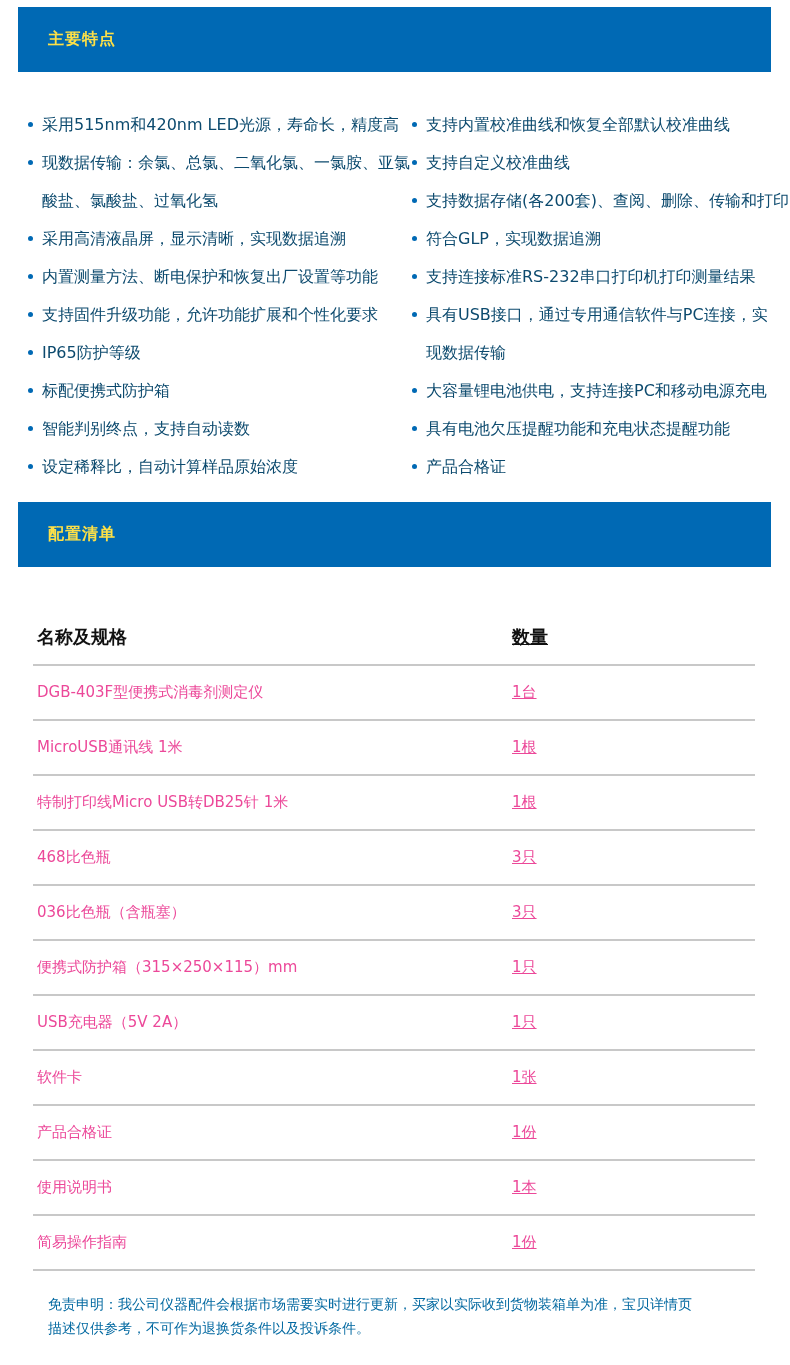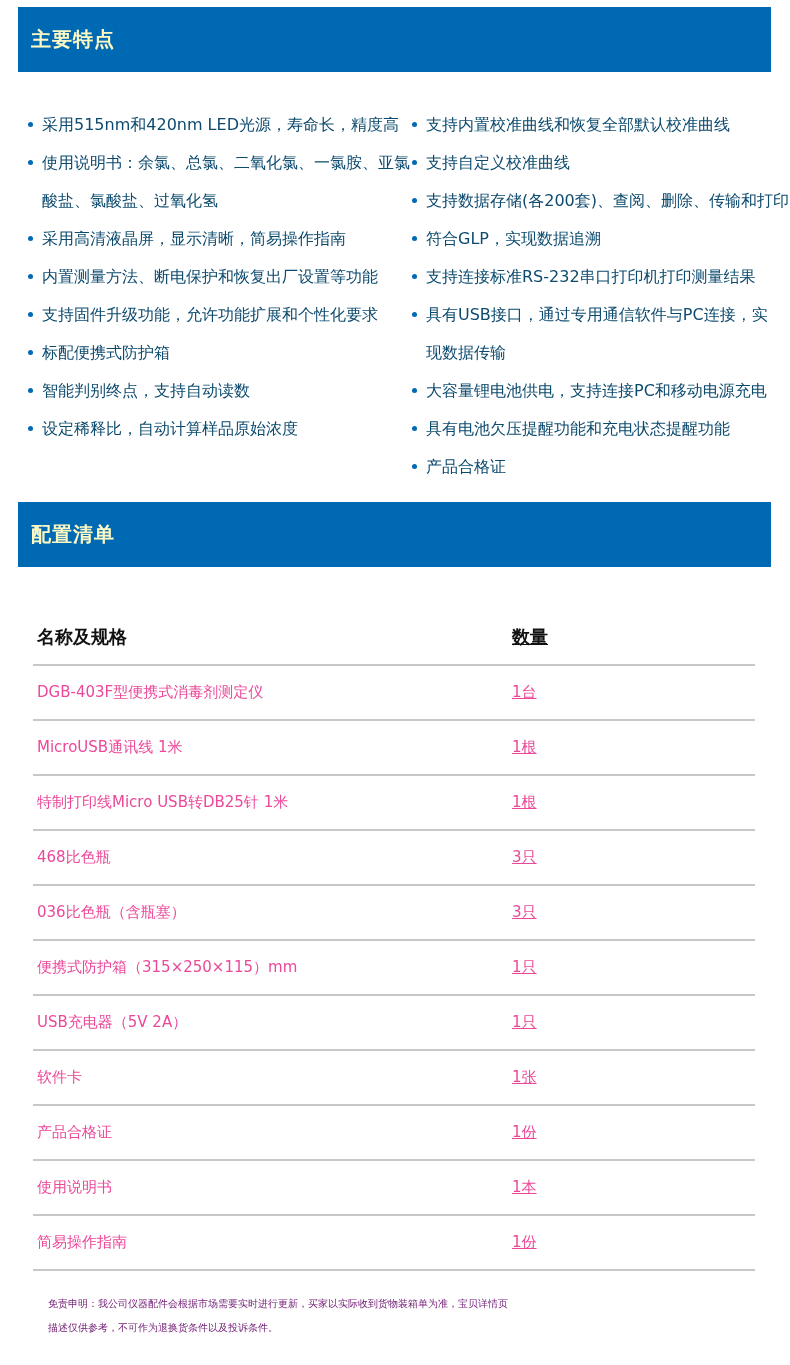--- a/index.html
+++ b/index.html
@@ -6,22 +6,22 @@
   body {
     width: 790px; height: 1365px; position: relative; overflow: hidden;
     font-family: "DejaVu Sans", "Liberation Sans", sans-serif;
   }
   .section-header {
     position: absolute; left: 18px; width: 753px; height: 65px;
     background: #0069b4;
     display: flex; align-items: center;
   }
   .section-header .title {
-    color: #fef9c3; font-size: 20px; font-weight: bold;
-    margin-left: 13px; letter-spacing: 1px;
+    color: #fde047; font-size: 16px; font-weight: bold;
+    margin-left: 30px; letter-spacing: 1px;
   }
   #hdr-features { top: 7px; }
   #hdr-config { top: 502px; }
 
   .features {
     position: absolute; top: 106px; left: 0; width: 790px;
   }
   .col {
     position: absolute; top: 0;
   }
@@ -50,52 +50,56 @@
   .trow {
     height: 53px; display: flex; align-items: center;
     border-bottom: 2px solid #c8c8c8;
     font-size: 15px; color: #ec4899;
   }
   .cell-name { width: 475px; padding-left: 4px; }
   .cell-qty { flex: 1; text-decoration: underline; }
 
   .disclaimer {
     position: absolute; top: 1292px; left: 48px; width: 710px;
-    font-size: 10px; line-height: 24px; color: #701a75;
+    font-size: 14px; line-height: 24px; color: #0369a1;
   }
 </style>
 </head>
 <body>
 
 <div class="section-header" id="hdr-features">
   <span class="title">主要特点</span>
 </div>
 
 <div class="features">
   <div class="col left">
     <div class="feat">
         <span class="bullet"></span>
         <span class="cont">采用515nm和420nm LED光源，寿命长，精度高</span>
       </div>
     <div class="feat">
         <span class="bullet"></span>
-        <span class="cont">使用说明书：余氯、总氯、二氧化氯、一氯胺、亚氯</span>
+        <span class="cont">现数据传输：余氯、总氯、二氧化氯、一氯胺、亚氯</span>
         <span class="cont">酸盐、氯酸盐、过氧化氢</span>
       </div>
     <div class="feat">
         <span class="bullet"></span>
-        <span class="cont">采用高清液晶屏，显示清晰，简易操作指南</span>
+        <span class="cont">采用高清液晶屏，显示清晰，实现数据追溯</span>
       </div>
     <div class="feat">
         <span class="bullet"></span>
         <span class="cont">内置测量方法、断电保护和恢复出厂设置等功能</span>
       </div>
     <div class="feat">
         <span class="bullet"></span>
         <span class="cont">支持固件升级功能，允许功能扩展和个性化要求</span>
+      </div>
+    <div class="feat">
+        <span class="bullet"></span>
+        <span class="cont">IP65防护等级</span>
       </div>
     <div class="feat">
         <span class="bullet"></span>
         <span class="cont">标配便携式防护箱</span>
       </div>
     <div class="feat">
         <span class="bullet"></span>
         <span class="cont">智能判别终点，支持自动读数</span>
       </div>
     <div class="feat">

